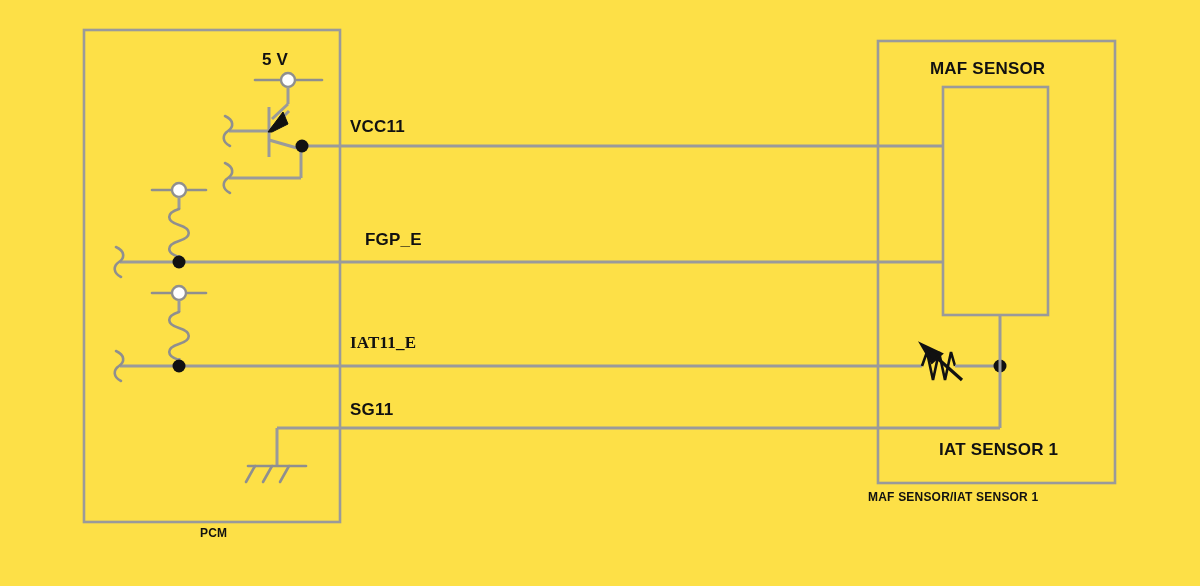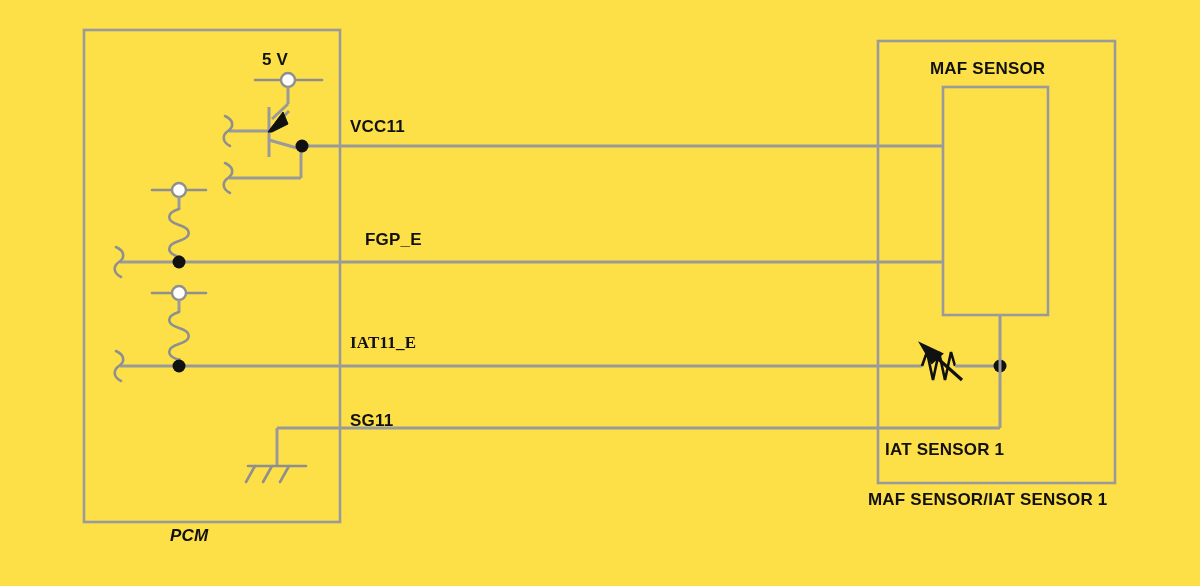--- a/index.html
+++ b/index.html
@@ -68,21 +68,21 @@
     font-family: "Liberation Sans", sans-serif;
     font-weight: bold;
     color: #111111;
     white-space: nowrap;
     line-height: 1;
     letter-spacing: 0.2px;
   }
   .lbl-signal { font-size: 17px; }
   .lbl-volt   { font-size: 17px; }
   .lbl-block  { font-size: 17px; text-align: right; }
-  .lbl-caption{ font-size: 17px; }
+  .lbl-caption{ font-size: 12px; }
 </style>
 </head>
 <body>
 
 <div id="diagram-root">
 
   <svg id="schematic" viewBox="0 0 1200 586">
 
     <rect class="boxline" x="84" y="30" width="256" height="492"></rect>
 
@@ -183,23 +183,23 @@
   </svg>
 
   <div class="lbl lbl-volt" style="left:262px; top:51px;">5 V</div>
 
   <div class="lbl lbl-signal" style="left:350px; top:118px;text-align:right;">VCC11</div>
 
   <div class="lbl lbl-signal" style="left:350px; top:231px;margin-left:15px;">FGP_E</div>
 
   <div class="lbl lbl-signal" style="left:350px; top:334px;font-family:Liberation Serif, serif;">IAT11_E</div>
 
-  <div class="lbl lbl-signal" style="left:350px; top:401px;margin-top:11px;">SG11</div>
+  <div class="lbl lbl-signal" style="left:350px; top:401px;">SG11</div>
 
   <div class="lbl lbl-block" style="left:930px; top:60px;">MAF SENSOR</div>
 
-  <div class="lbl lbl-block" style="left:885px; top:441px;">IAT SENSOR 1</div>
+  <div class="lbl lbl-block" style="left:939px; top:441px;">IAT SENSOR 1</div>
 
   <div class="lbl lbl-caption" style="left:868px; top:491px;">MAF SENSOR/IAT SENSOR 1</div>
 
-  <div class="lbl lbl-caption" style="left:170px; top:527px;font-style:italic;">PCM</div>
+  <div class="lbl lbl-caption" style="left:200px; top:527px;">PCM</div>
 
 </div>
 
 </body></html>

